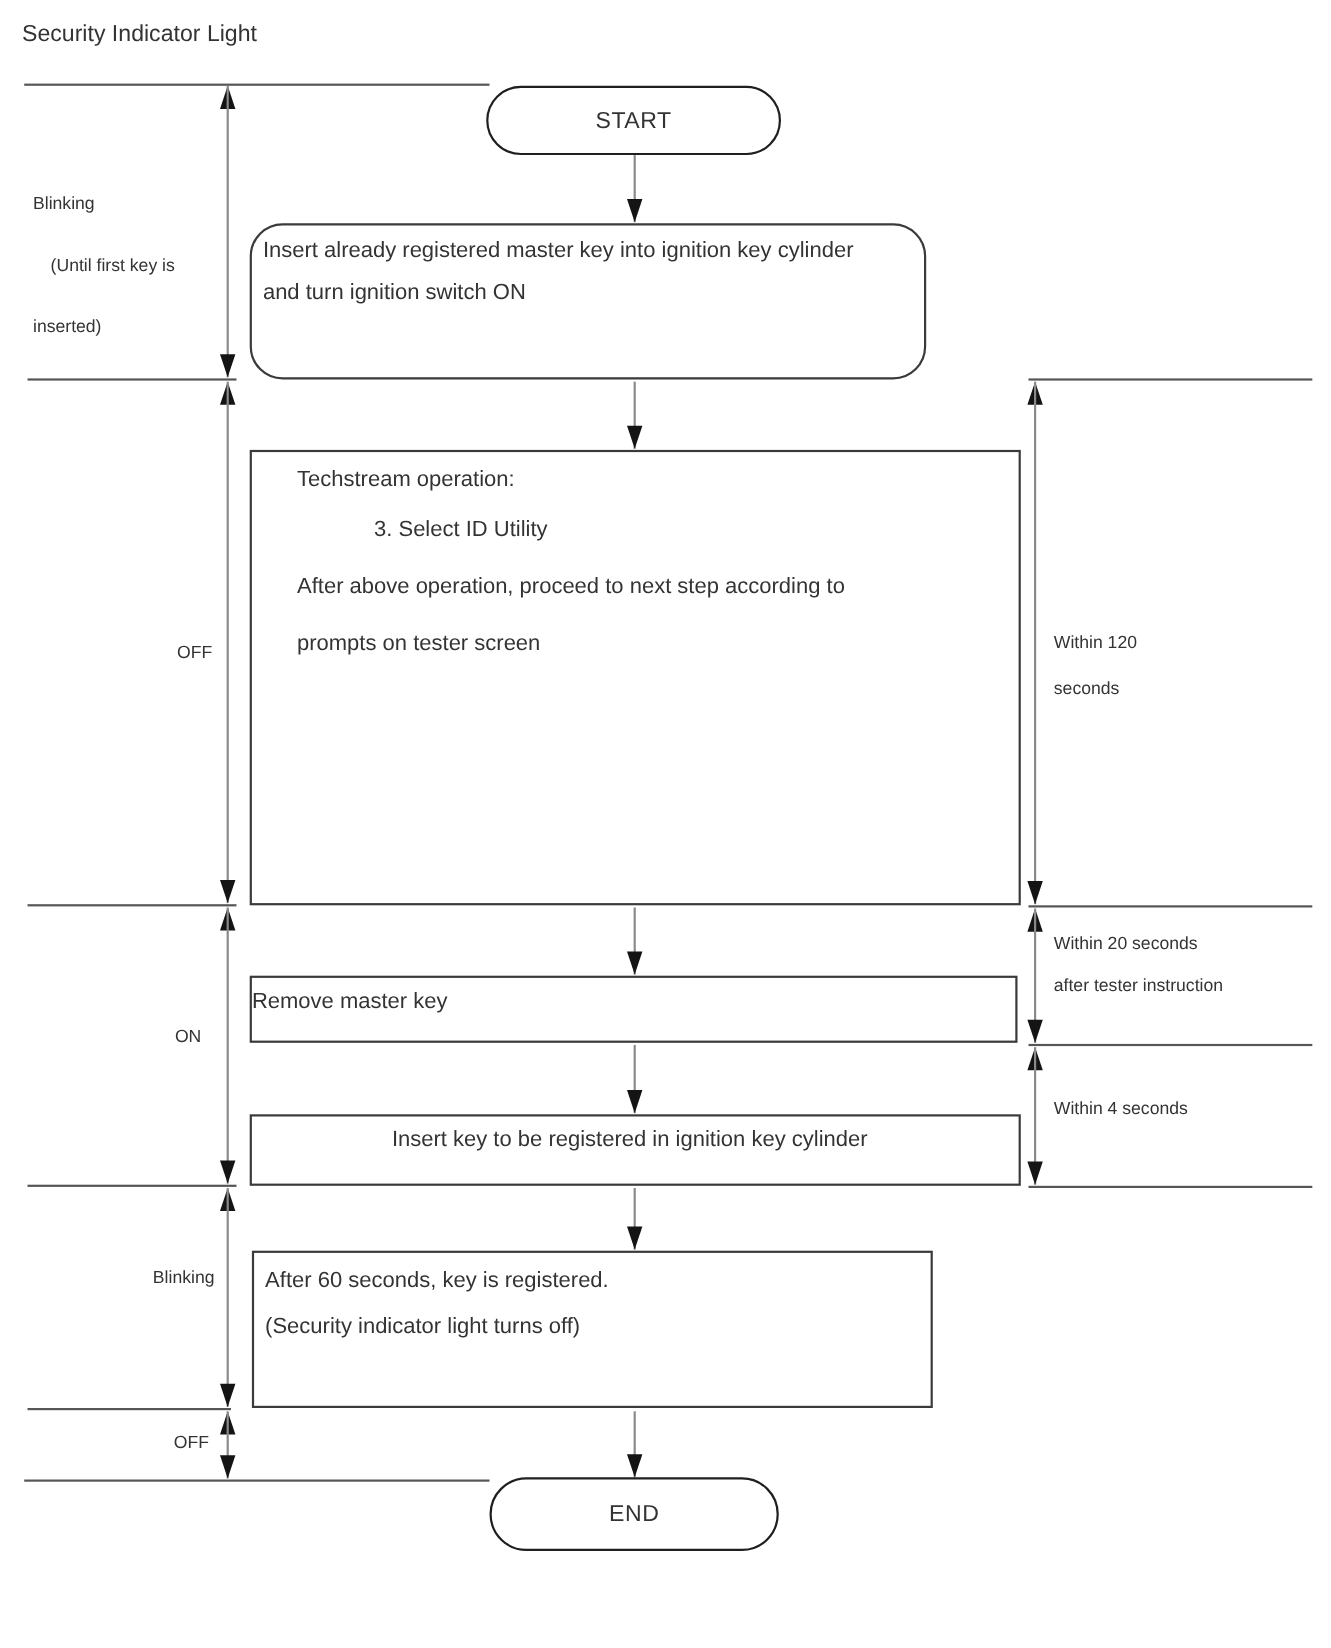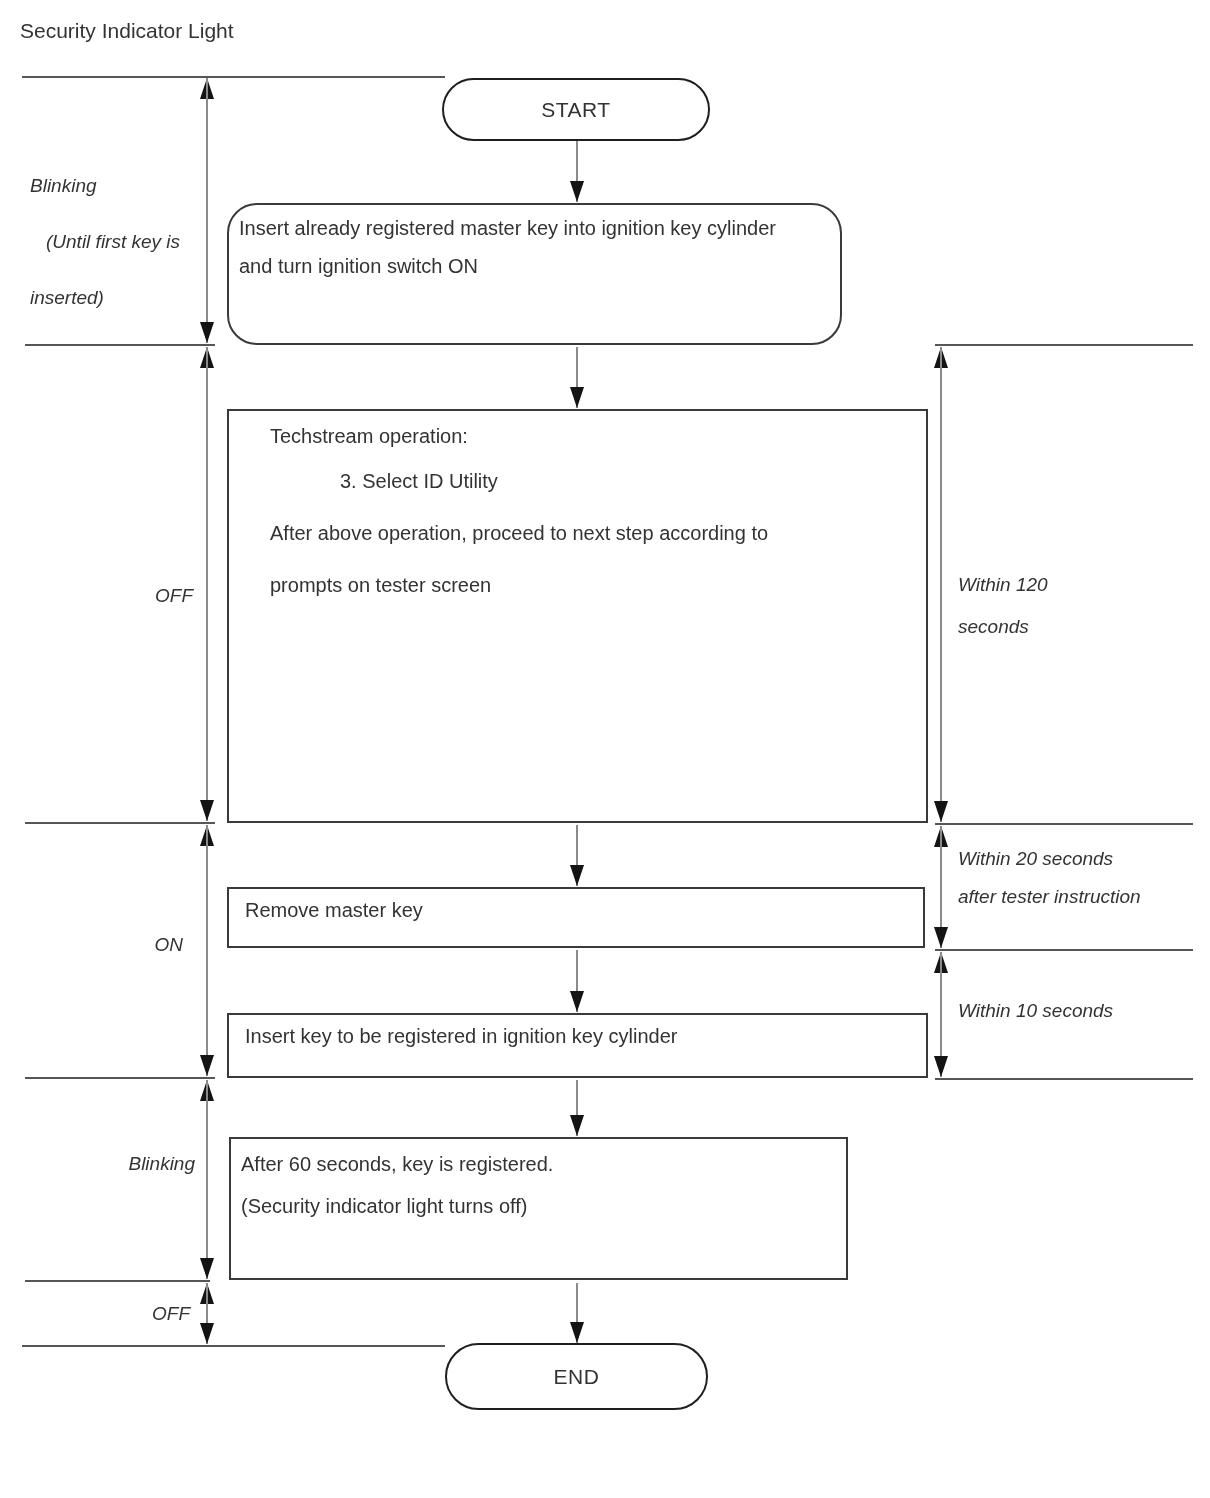--- a/index.html
+++ b/index.html
@@ -30,21 +30,21 @@
     position:absolute;
     border:2px solid var(--border);
     background:var(--bg);
     box-sizing:border-box;
     font-size:20px;
   }
   .node-box p{margin:0;padding:0;}
   .pad{padding:4px 10px;}
   .lh38 p{line-height:38px;}
   .lh42 p{line-height:42px;}
-  .box3 p,.box4 p{line-height:34px;padding:4px 10px 0 16px;}
+  .box3 p,.box4 p{line-height:34px;padding:4px 10px 0 0;}
   .box2{padding:10px 10px;}
   .box2 .hline{line-height:30px;margin-bottom:16px;}
   .box2 .item{line-height:28px;margin:0 0 24px 0;padding-left:70px;}
   .box2 .fline{line-height:28px;margin:0 0 24px 0;}
   
   .terminal{
     position:absolute;
     border:2px solid #1f1f1f;
     border-radius:36px;
     background:var(--bg);
@@ -52,21 +52,21 @@
     display:flex;align-items:center;justify-content:center;
     font-size:21px;letter-spacing:0.5px;
   }
   
   .dbl-arrow,.flow-arrow{position:absolute;width:16px;}
   .stem{position:absolute;left:7px;top:0;bottom:0;width:2px;background:var(--stem);}
   .head{position:absolute;left:1px;width:0;height:0;}
   .head.up{top:0;border-left:7px solid transparent;border-right:7px solid transparent;border-bottom:21px solid var(--head);}
   .head.down{bottom:0;border-left:7px solid transparent;border-right:7px solid transparent;border-top:21px solid var(--head);}
   
-  .side-label{position:absolute;font-size:19px;font-style:italic;}
+  .side-label{position:absolute;font-size:16px;}
   .left-lab{text-align:right;}
   .ml{line-height:40px;}
 </style>
 </head>
 <body>
 
 <div class="canvas">
 
   <div class="title">Security Indicator Light</div>
 
@@ -165,21 +165,21 @@
     <p class="hline">Techstream operation:</p>
     <p class="item">3. Select ID Utility</p>
     <p class="fline">After above operation, proceed to next step according to</p>
     <p class="fline">prompts on tester screen</p>
   </div>
 
   <div class="node-box box3" style="left:227px;top:887px;width:698px;height:61px;">
     <p>Remove master key</p>
   </div>
 
-  <div class="node-box box4" style="left:227px;top:1013px;width:701px;height:65px;">
+  <div class="node-box box4" style="left:227px;top:1013px;width:701px;height:65px;text-align:center;">
     <p>Insert key to be registered in ignition key cylinder</p>
   </div>
 
   <div class="node-box pad lh42" style="left:229px;top:1137px;width:619px;height:143px;">
     <p>After 60 seconds, key is registered.</p>
     <p>(Security indicator light turns off)</p>
   </div>
 
   <div class="side-label ml" style="left:30px;top:166px;width:180px;">
     <p style="margin:0">Blinking</p>
@@ -192,15 +192,15 @@
   <div class="side-label left-lab" style="left:60px;top:1303px;width:130px;">OFF</div>
 
   <div class="side-label" style="left:958px;top:564px;line-height:42px;">
     <p style="margin:0">Within 120</p>
     <p style="margin:0">seconds</p>
   </div>
   <div class="side-label" style="left:958px;top:840px;line-height:38px;">
     <p style="margin:0">Within 20 seconds</p>
     <p style="margin:0">after tester instruction</p>
   </div>
-  <div class="side-label" style="left:958px;top:1000px;">Within 10 seconds</div>
+  <div class="side-label" style="left:958px;top:1000px;">Within 4 seconds</div>
 
 </div>
 
 </body></html>

